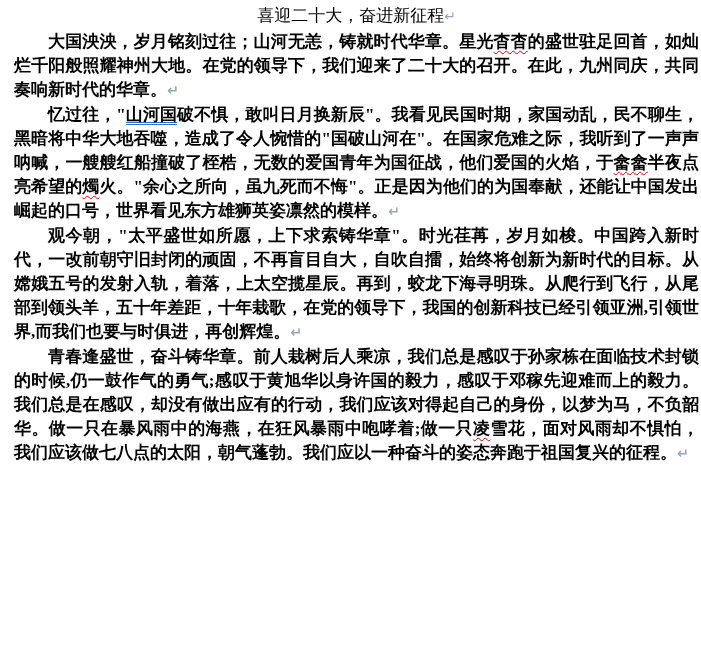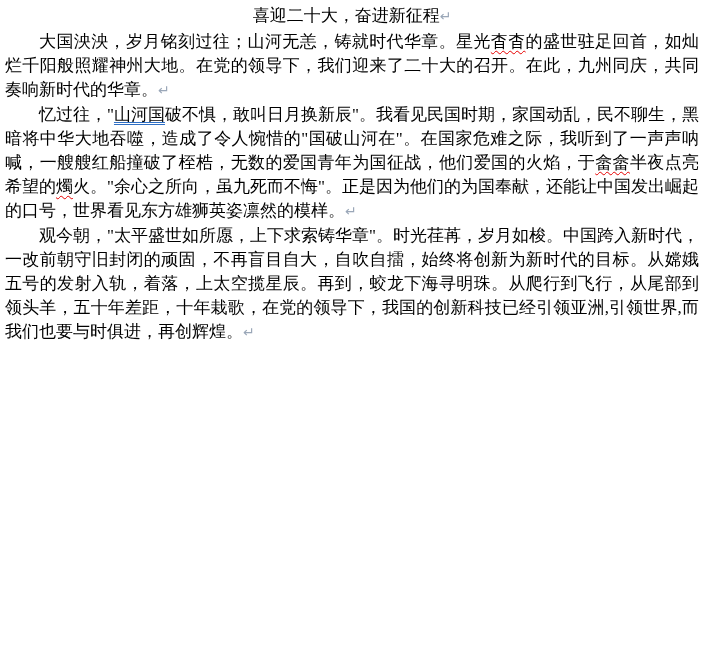--- a/index.html
+++ b/index.html
@@ -7,37 +7,38 @@
     padding: 0;
     width: 701px;
     height: 655px;
     background: #ffffff;
     overflow: hidden;
   }
   .page {
     box-sizing: border-box;
     width: 701px;
     height: 655px;
-    padding: 3px 2px 0 5px;
+    padding: 3px 2px 0 14px;
     color: #000000;
     font-family: "Liberation Serif", "DejaVu Serif", serif;
     font-size: 17px;
     line-height: 24.2px;
   }
   .title {
     margin: 0 0 1px 0;
     text-align: center;
     font-size: 17px;
     font-weight: normal;
     line-height: 25px;
   }
   .para {
     margin: 0;
     text-indent: 2em;
     text-align: justify;
+    font-weight: bold;
   }
   .seg { text-decoration: none; }
   .m-spell {
     text-decoration-line: underline;
     text-decoration-style: wavy;
     text-decoration-color: #e60000;
     text-decoration-thickness: 1px;
     text-underline-offset: 3px;
     text-decoration-skip-ink: none;
   }
@@ -56,13 +57,14 @@
   }
 </style>
 </head>
 <body>
 
 <div class="page">
   <h1 class="title"><span class="seg m-plain">喜迎二十大，奋进新征程</span><span class="seg m-pilcrow">↵</span></h1>
   <p class="para"><span class="seg m-plain">大国泱泱，岁月铭刻过往；山河无恙，铸就时代华章。星光</span><span class="seg m-spell">杳杳</span><span class="seg m-plain">的盛世驻足回首，如灿烂千阳般照耀神州大地。在党的领导下，我们迎来了二十大的召开。在此，九州同庆，共同奏响新时代的华章。</span><span class="seg m-pilcrow">↵</span></p>
   <p class="para"><span class="seg m-plain">忆过往，"</span><span class="seg m-grammar">山河国</span><span class="seg m-plain">破不惧，敢叫日月换新辰"。我看见民国时期，家国动乱，民不聊生，黑暗将中华大地吞噬，造成了令人惋惜的"国破山河在"。在国家危难之际，我听到了一声声呐喊，一艘艘红船撞破了桎梏，无数的爱国青年为国征战，他们爱国的火焰，于</span><span class="seg m-spell">畲畲</span><span class="seg m-plain">半夜点亮希望的</span><span class="seg m-spell">燭</span><span class="seg m-plain">火。"余心之所向，虽九死而不悔"。正是因为他们的为国奉献，还能让中国发出崛起的口号，世界看见东方雄狮英姿凛然的模样。</span><span class="seg m-pilcrow">↵</span></p>
   <p class="para"><span class="seg m-plain">观今朝，"太平盛世如所愿，上下求索铸华章"。时光荏苒，岁月如梭。中国跨入新时代，一改前朝守旧封闭的顽固，不再盲目自大，自吹自擂，始终将创新为新时代的目标。从嫦娥五号的发射入轨，着落，上太空揽星辰。再到，蛟龙下海寻明珠。从爬行到飞行，从尾部到领头羊，五十年差距，十年栽歌，在党的领导下，我国的创新科技已经引领亚洲,引领世界,而我们也要与时俱进，再创辉煌。</span><span class="seg m-pilcrow">↵</span></p>
+  <p class="para"><span class="seg m-plain">青春逢盛世，奋斗铸华章。前人栽树后人乘凉，我们总是感叹于孙家栋在面临技术封锁的时候,仍一鼓作气的勇气;感叹于黄旭华以身许国的毅力，感叹于邓稼先迎难而上的毅力。我们总是在感叹，却没有做出应有的行动，我们应该对得起自己的身份，以梦为马，不负韶华。做一只在暴风雨中的海燕，在狂风暴雨中咆哮着;做一只</span><span class="seg m-spell">凌</span><span class="seg m-plain">雪花，面对风雨却不惧怕，我们应该做七八点的太阳，朝气蓬勃。我们应以一种奋斗的姿态奔跑于祖国复兴的征程。</span><span class="seg m-pilcrow">↵</span></p>
 </div>
 
 </body></html>

